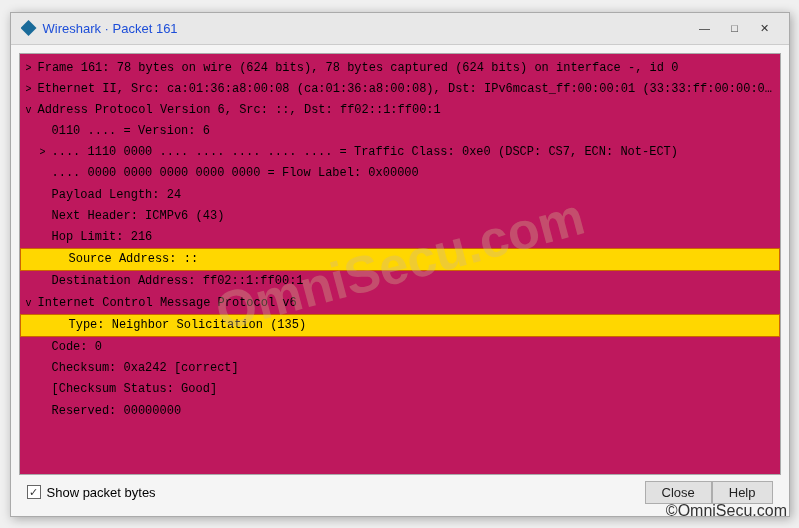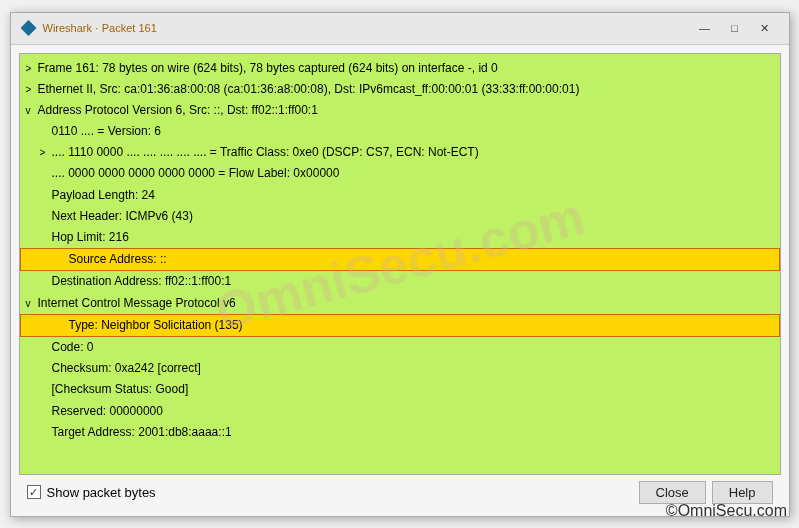--- a/index.html
+++ b/index.html
@@ -37,22 +37,22 @@
       align-items: center;
       gap: 6px;
     }
     .titlebar-icon {
       width: 16px;
       height: 16px;
       background: #1a6b9a;
       clip-path: polygon(50% 0%, 100% 50%, 50% 100%, 0% 50%);
     }
     .titlebar-title {
-      font-size: 11px;
-      color: #a16207;
+      font-size: 13px;
+      color: #1d4ed8;
     }
     .titlebar-controls {
       display: flex;
       gap: 2px;
     }
     .titlebar-btn {
       width: 28px;
       height: 22px;
       border: none;
       background: transparent;
@@ -65,24 +65,24 @@
     }
     .content {
       flex: 1;
       display: flex;
       flex-direction: column;
       padding: 8px;
       overflow: hidden;
     }
     .packet-detail {
       flex: 1;
-      background: #bef264;
+      background: #be185d;
       border: 1px solid #aaa;
       overflow-y: auto;
-      font-family: Liberation Sans, sans-serif;
+      font-family: Liberation Mono, monospace;
       font-size: 12px;
       padding: 4px 0;
     }
     .tree-row {
       padding: 1px 4px 1px 6px;
       line-height: 1.6;
       cursor: default;
       white-space: nowrap;
       overflow: hidden;
       text-overflow: ellipsis;
@@ -138,21 +138,20 @@
       display: flex;
       align-items: center;
       justify-content: center;
     }
     .checkbox-check {
       font-size: 11px;
       color: #333;
     }
     .footer-right {
       display: flex;
-      gap: 6px;
     }
     .btn {
       padding: 3px 16px;
       background: #e1e1e1;
       border: 1px solid #adadad;
       cursor: pointer;
       font-size: 13px;
       color: #222;
       min-width: 60px;
       text-align: center;
@@ -190,21 +189,20 @@
           <div class="tree-row indent-1"><span class="expander"> </span><span>Next Header: ICMPv6 (43)</span></div>
           <div class="tree-row indent-1"><span class="expander"> </span><span>Hop Limit: 216</span></div>
           <div class="tree-row indent-1 highlighted"><span class="expander"> </span><span>Source Address: ::</span></div>
           <div class="tree-row indent-1"><span class="expander"> </span><span>Destination Address: ff02::1:ff00:1</span></div>
           <div class="tree-row indent-0"><span class="expander">v </span><span>Internet Control Message Protocol v6</span></div>
           <div class="tree-row indent-1 highlighted"><span class="expander"> </span><span>Type: Neighbor Solicitation (135)</span></div>
           <div class="tree-row indent-1"><span class="expander"> </span><span>Code: 0</span></div>
           <div class="tree-row indent-1"><span class="expander"> </span><span>Checksum: 0xa242 [correct]</span></div>
           <div class="tree-row indent-1"><span class="expander"> </span><span>[Checksum Status: Good]</span></div>
           <div class="tree-row indent-1"><span class="expander"> </span><span>Reserved: 00000000</span></div>
-          <div class="tree-row indent-1"><span class="expander"> </span><span>Target Address: 2001:db8:aaaa::1</span></div>
         </div>
     </div>
 
     <div class="footer">
       <div class="footer-left">
         <div class="checkbox">
           <span class="checkbox-check">✓</span>
         </div>
         <span>Show packet bytes</span>
       </div>

